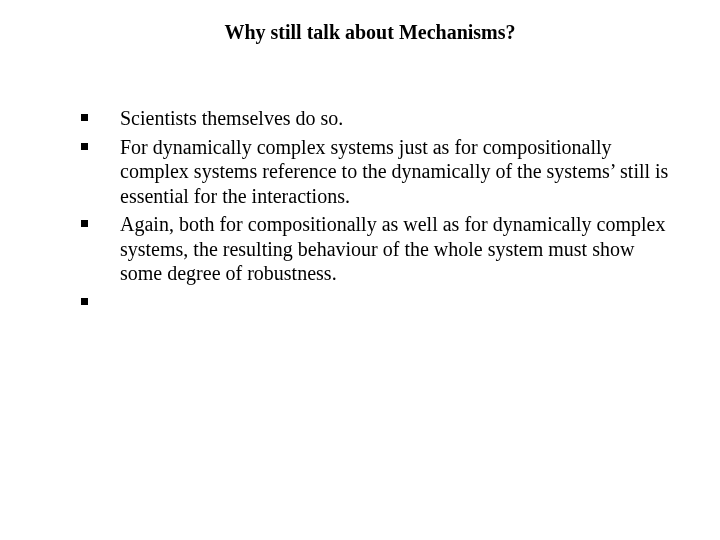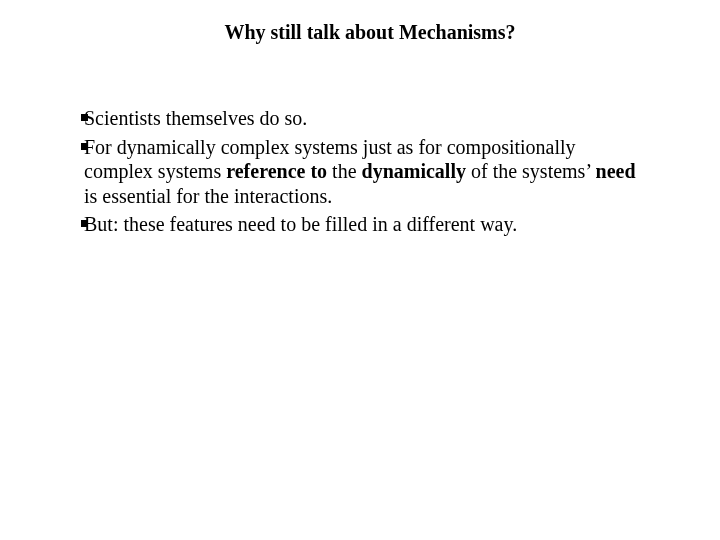--- a/index.html
+++ b/index.html
@@ -5,40 +5,40 @@
     html, body { margin: 0; padding: 0; }
     body {
       width: 720px; height: 540px; background: #ffffff; position: relative; overflow: hidden;
       font-family: "Liberation Serif", "DejaVu Serif", serif; color: #000;
     }
     .title {
       position: absolute; top: 19px; left: 0; width: 740px; text-align: center;
       font-weight: bold; font-size: 20px; line-height: 26px;
     }
     .list { position: absolute; top: 106px; left: 0; width: 720px; }
-    .item { position: relative; padding-left: 84px; width: 560px; font-size: 20px; line-height: 24.5px; margin-bottom: 4px; }
+    .item { position: relative; padding-left: 120px; width: 560px; font-size: 20px; line-height: 24.5px; margin-bottom: 4px; }
     .bullet {
       position: absolute; left: 81px; top: 8px; width: 7px; height: 7px; background: #000;
     }
-    b { font-weight: bold; }
+    b { font-weight: normal; }
   </style>
 </head>
 <body>
 
 <div class="title">Why still talk about Mechanisms?</div>
 
 <div class="list">
   <div class="item">
     <span class="bullet"></span>
     <span><span>Scientists themselves do so.</span></span>
   </div>
   <div class="item">
     <span class="bullet"></span>
-    <span><span>For dynamically complex systems just as for compositionally complex systems </span><b>reference to</b><span> the </span><b>dynamically</b><span> of the systems’ </span><b>need</b><span> is essential for the interactions.</span></span>
+    <span><span>For dynamically complex systems just as for compositionally complex systems </span><b>reference to</b><span> the </span><b>dynamically</b><span> of the systems’ </span><b>still</b><span> is essential for the interactions.</span></span>
+  </div>
+  <div class="item">
+    <span class="bullet"></span>
+    <span><span>Again, both for compositionally as well as for dynamically complex systems, the resulting behaviour of the whole system must show some degree of </span><b>robustness</b><span>.</span></span>
   </div>
   <div class="item">
     <span class="bullet"></span>
   </div>
-  <div class="item">
-    <span class="bullet"></span>
-    <span><span>But: these features need to be filled in a different way.</span></span>
-  </div>
 </div>
 
 </body></html>

